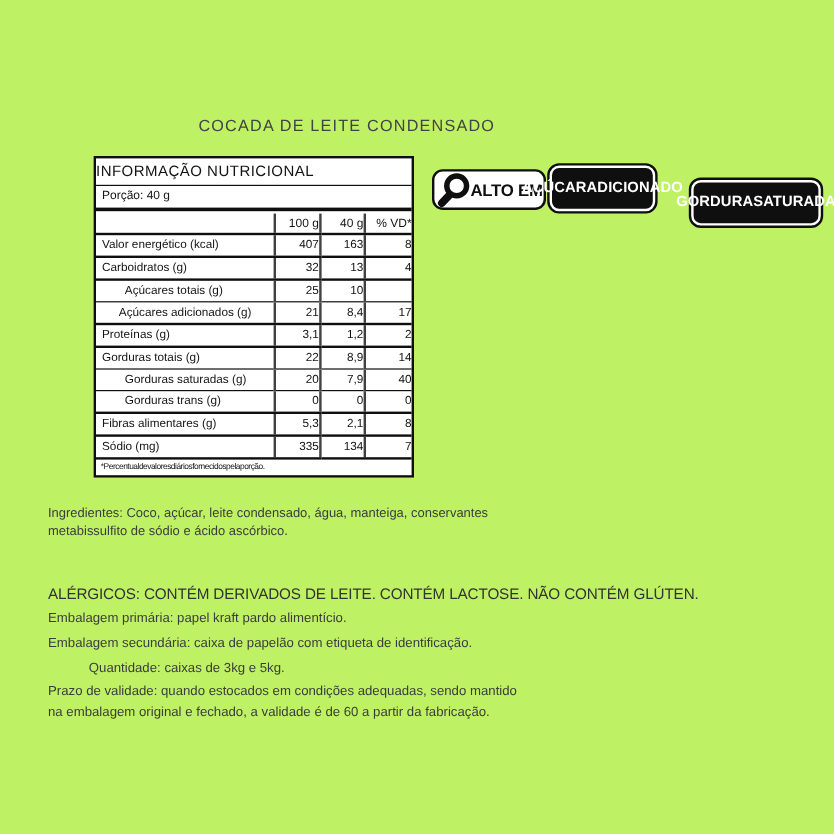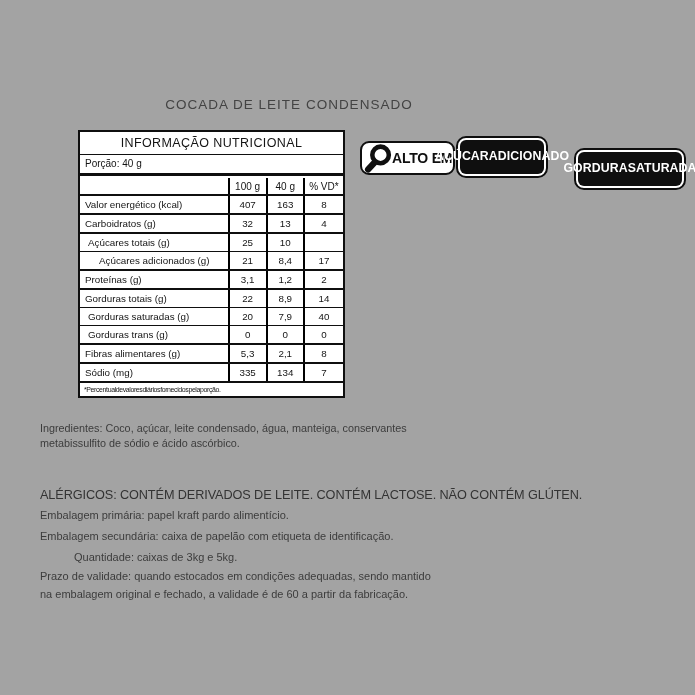--- a/index.html
+++ b/index.html
@@ -1,58 +1,58 @@
 <!DOCTYPE html>
 <html><head>
 <meta charset="utf-8">
 <style>
   html,body { margin:0; padding:0; background:#ffffff; }
   .canvas {
-    position:relative; width:695px; height:695px; background:#a3a3a3;
+    position:relative; width:695px; height:695px; background:#bef264;
     font-family:"Liberation Sans", sans-serif; color:#1a1a1a; overflow:hidden;
   }
 
   
   .prod-title {
     position:absolute; left:78px; top:97px; width:422px; text-align:center;
     font-size:13.5px; letter-spacing:1px; color:#434343;
   }
 
   
   .nt-box {
     position:absolute; left:78px; top:130px; width:267px;
     border:2.5px solid #0f0f0f; box-sizing:border-box; background:#fff;
   }
   .nt-title {
-    height:22px; line-height:22px; text-align:center;
+    height:22px; line-height:22px; text-align:left;
     font-size:12.5px; letter-spacing:0.4px; color:#141414;
     border-bottom:1.5px solid #0f0f0f;
   }
   .nt-portion {
     height:18px; line-height:18px; padding-left:5px;
     font-size:10px; color:#141414;
     border-bottom:3px solid #0f0f0f;
   }
   .nt-gap { height:2px; }
   table.nt { width:100%; border-collapse:collapse; table-layout:fixed; }
   table.nt col.c0 { width:148px; }
   table.nt col.c1 { width:38px; }
   table.nt col.c2 { width:37px; }
   table.nt col.c3 { width:39px; }
   table.nt th {
     height:16px; font-weight:normal; font-size:10px; text-align:center;
     border-bottom:2.5px solid #0f0f0f; padding:0; color:#141414;
   }
-  table.nt th.val, table.nt td.val { border-left:2px solid #000000; }
+  table.nt th.val, table.nt td.val { border-left:2px solid #404040;text-align:right; }
   table.nt td {
     height:17px; font-size:9.8px; padding:0; color:#141414;
     border-bottom:1.5px solid #0f0f0f; text-align:center; vertical-align:middle;
   }
   table.nt td.lbl { text-align:left; padding-left:5px; }
-  table.nt td.ind1 { padding-left:8px; }
+  table.nt td.ind1 { padding-left:24px; }
   table.nt td.ind2 { padding-left:19px; }
   
   table.nt tbody tr:nth-child(1) td,
   table.nt tbody tr:nth-child(2) td,
   table.nt tbody tr:nth-child(4) td,
   table.nt tbody tr:nth-child(5) td,
   table.nt tbody tr:nth-child(8) td,
   table.nt tbody tr:nth-child(9) td,
   table.nt tbody tr:nth-child(10) td { border-bottom-width:2.5px; }
   .nt-foot {

